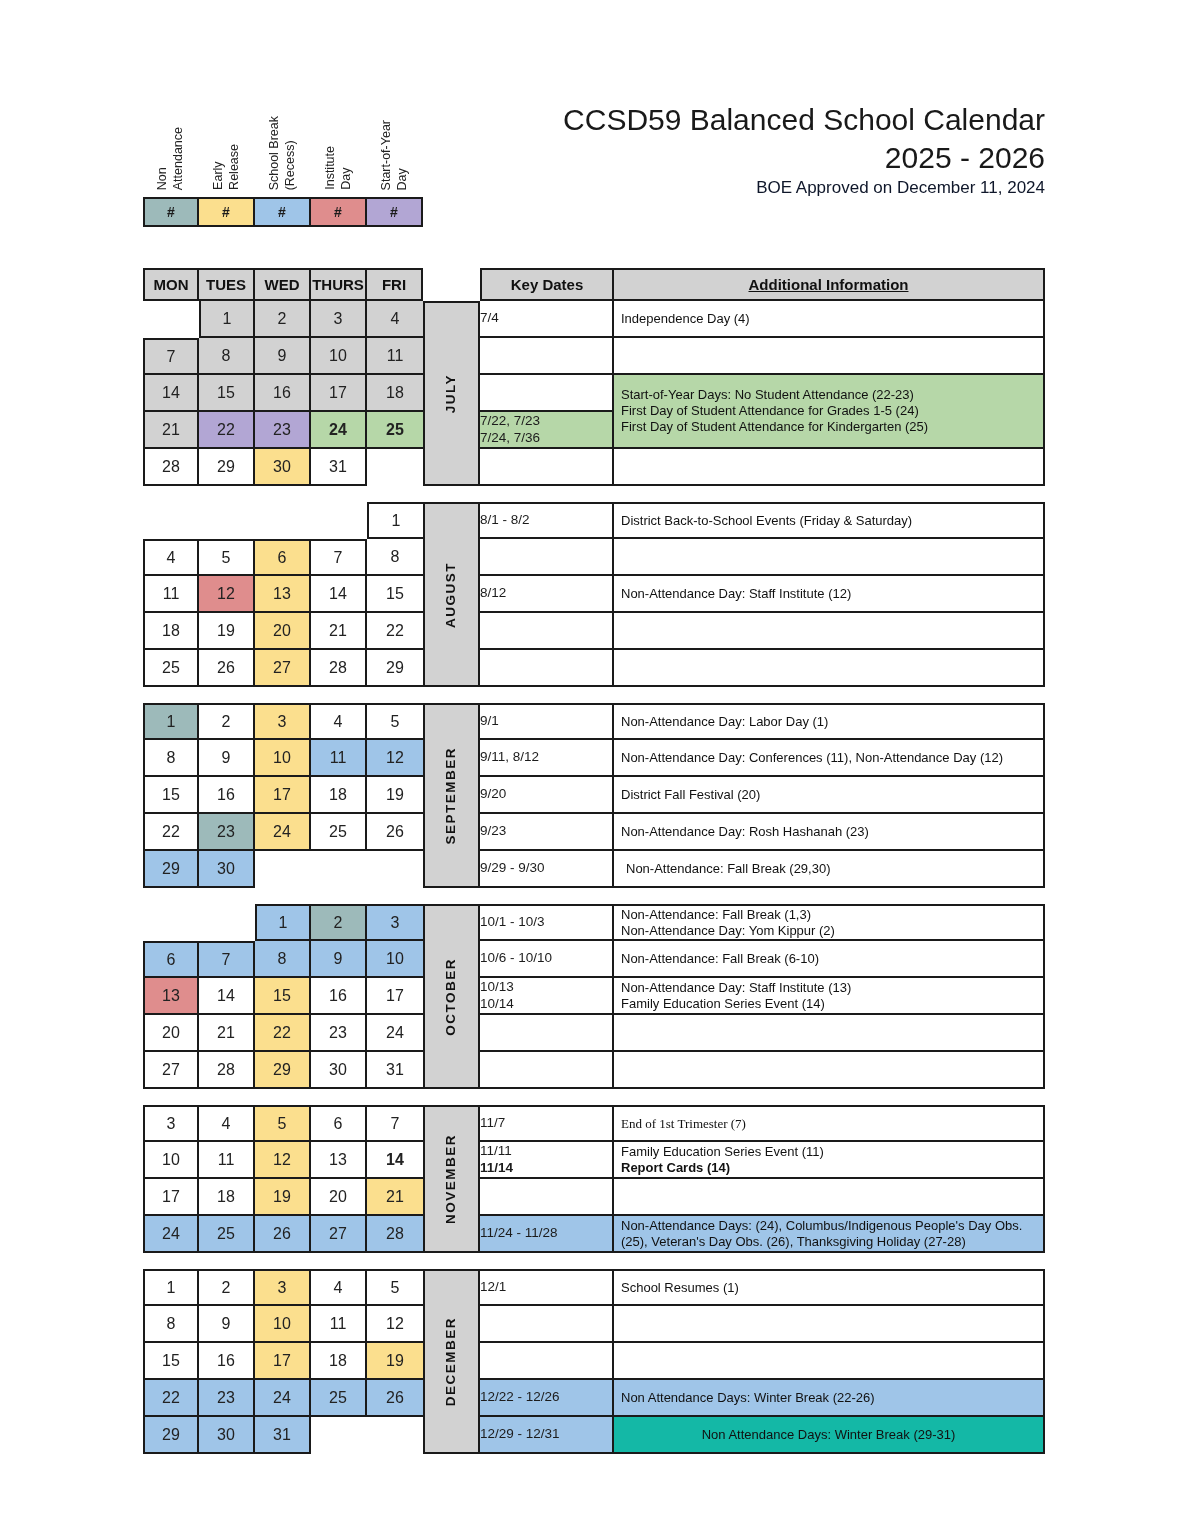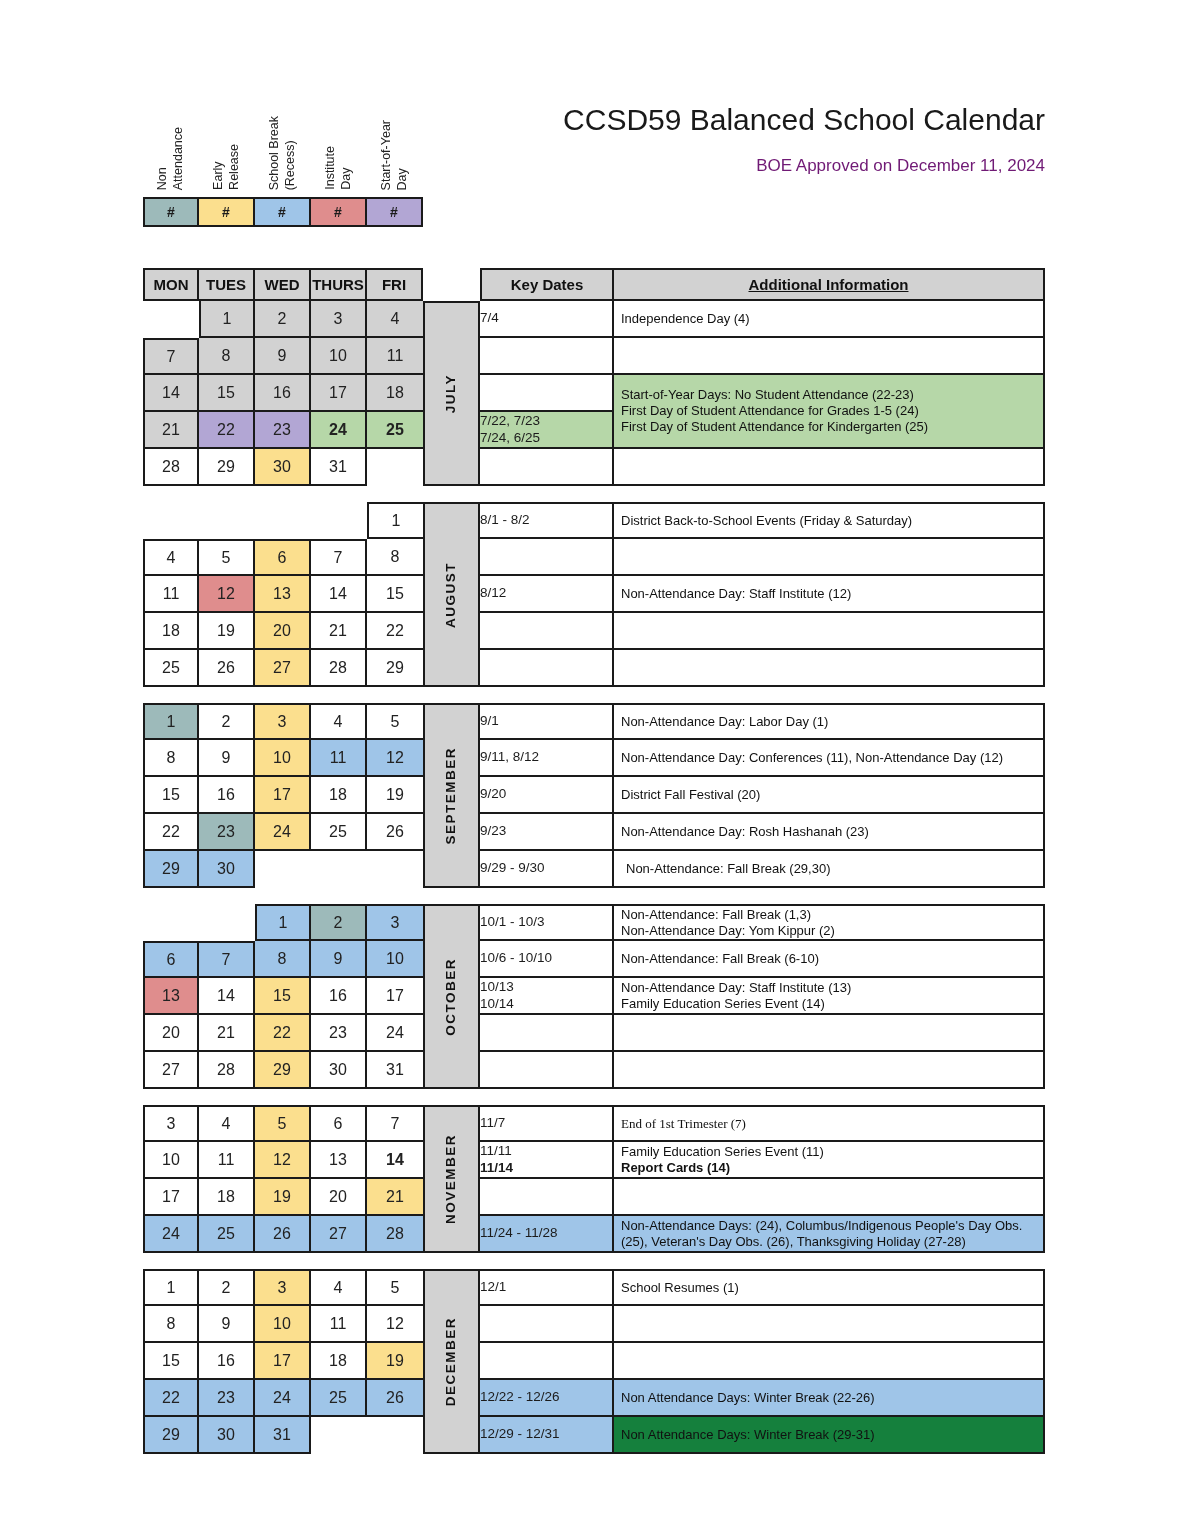--- a/index.html
+++ b/index.html
@@ -13,21 +13,21 @@
   
   .legend{display:flex;width:280px;flex:none;}
   .legend-item{width:56px;display:flex;flex-direction:column;flex:none;}
   .llabel{height:102px;display:flex;align-items:flex-end;justify-content:center;padding-bottom:7px;box-sizing:border-box;}
   .vtext{writing-mode:vertical-rl;transform:rotate(180deg);white-space:pre-line;font-size:12.5px;line-height:1.25;color:#222;}
   .lswatch{height:30px;border:2px solid #1a1a1a;margin-left:-2px;display:flex;align-items:center;justify-content:center;font-size:14px;font-weight:bold;box-sizing:border-box;}
   .legend-item:first-child .lswatch{margin-left:0;}
   
   .titleblock{flex:1;text-align:right;margin-top:6px;}
   .title{font-size:30px;font-weight:500;line-height:1.28;color:#191919;}
-  .approval{font-size:17px;margin-top:17px;color:#701a75;}
+  .approval{font-size:17px;color:#0f172a;}
   
   #calendar{margin-top:41px;}
   .mgrid{display:grid;grid-template-columns:56px 56px 56px 56px 56px 57px 134px 431px;margin-bottom:16px;}
   .cell{box-sizing:border-box;display:flex;align-items:center;justify-content:center;overflow:hidden;background:#fff;}
   .bt{border-top:2px solid #1a1a1a}
   .bb{border-bottom:2px solid #1a1a1a}
   .bl{border-left:2px solid #1a1a1a}
   .br{border-right:2px solid #1a1a1a}
   .hdr{background:#d2d2d2;font-weight:bold;font-size:15px;color:#111;}
   .day{font-size:16px;color:#222;}
@@ -77,20 +77,21 @@
           <div class="llabel">
             <div class="vtext">Start-of-Year
 Day</div>
           </div>
           <div class="lswatch" style="background: rgb(178, 166, 212);">#</div>
         </div>
       </div>
     <div class="titleblock">
       <div class="title">
         <div>CCSD59 Balanced School Calendar</div>
+        <div>2025 - 2026</div>
       </div>
       <div class="approval">BOE Approved on December 11, 2024</div>
     </div>
   </div>
   <div id="calendar">
       <div class="mgrid" style="grid-template-rows: 33px repeat(5, 37px);">
         <div class="cell hdr bt bb br bl" style="grid-area: 1 / 1;">MON</div>
         <div class="cell hdr bt bb br" style="grid-area: 1 / 2;">TUES</div>
         <div class="cell hdr bt bb br" style="grid-area: 1 / 3;">WED</div>
         <div class="cell hdr bt bb br" style="grid-area: 1 / 4;">THURS</div>
@@ -128,21 +129,21 @@
           <div class="ln">First Day of Student Attendance for Grades 1-5 (24)</div>
           <div class="ln">First Day of Student Attendance for Kindergarten (25)</div>
         </div>
         <div class="cell day bb br bl" style="background: rgb(210, 210, 210); grid-area: 5 / 1;">21</div>
         <div class="cell day bb br" style="background: rgb(178, 166, 212); grid-area: 5 / 2;">22</div>
         <div class="cell day bb br" style="background: rgb(178, 166, 212); grid-area: 5 / 3;">23</div>
         <div class="cell day bb br bold" style="background: rgb(182, 215, 168); grid-area: 5 / 4;">24</div>
         <div class="cell day bb bold" style="background: rgb(182, 215, 168); grid-area: 5 / 5;">25</div>
         <div class="cell keycell bb br" style="background: rgb(182, 215, 168); grid-area: 5 / 7;">
           <div class="ln">7/22, 7/23</div>
-          <div class="ln">7/24, 6/25</div>
+          <div class="ln">7/24, 7/36</div>
         </div>
         <div class="cell day bb br bl" style="grid-area: 6 / 1;">28</div>
         <div class="cell day bb br" style="grid-area: 6 / 2;">29</div>
         <div class="cell day bb br" style="background: rgb(251, 223, 142); grid-area: 6 / 3;">30</div>
         <div class="cell day bb br" style="grid-area: 6 / 4;">31</div>
         <div class="cell keycell bb br" style="grid-area: 6 / 7;"></div>
         <div class="cell infocell bb br" style="grid-area: 6 / 8;"></div>
       </div>
       <div class="mgrid" style="grid-template-rows: repeat(5, 37px);">
         <div class="cell month bt bb bl br" style="grid-area: 1 / 6 / 6;">
@@ -384,18 +385,18 @@
         </div>
         <div class="cell infocell bb br" style="background: rgb(159, 197, 232); grid-area: 4 / 8;">
           <div class="ln">Non Attendance Days: Winter Break (22-26)</div>
         </div>
         <div class="cell day bb br bl" style="background: rgb(159, 197, 232); grid-area: 5 / 1;">29</div>
         <div class="cell day bb br" style="background: rgb(159, 197, 232); grid-area: 5 / 2;">30</div>
         <div class="cell day bb br" style="background: rgb(159, 197, 232); grid-area: 5 / 3;">31</div>
         <div class="cell keycell bb br" style="background: rgb(159, 197, 232); grid-area: 5 / 7;">
           <div class="ln">12/29 - 12/31</div>
         </div>
-        <div class="cell infocell bb br" style="background: #15803d; grid-area: 5 / 8;">
+        <div class="cell infocell bb br" style="background: #14b8a6; grid-area: 5 / 8; text-align: center;">
           <div class="ln">Non Attendance Days: Winter Break (29-31)</div>
         </div>
       </div>
     </div>
 </div>
 
 </body></html>

